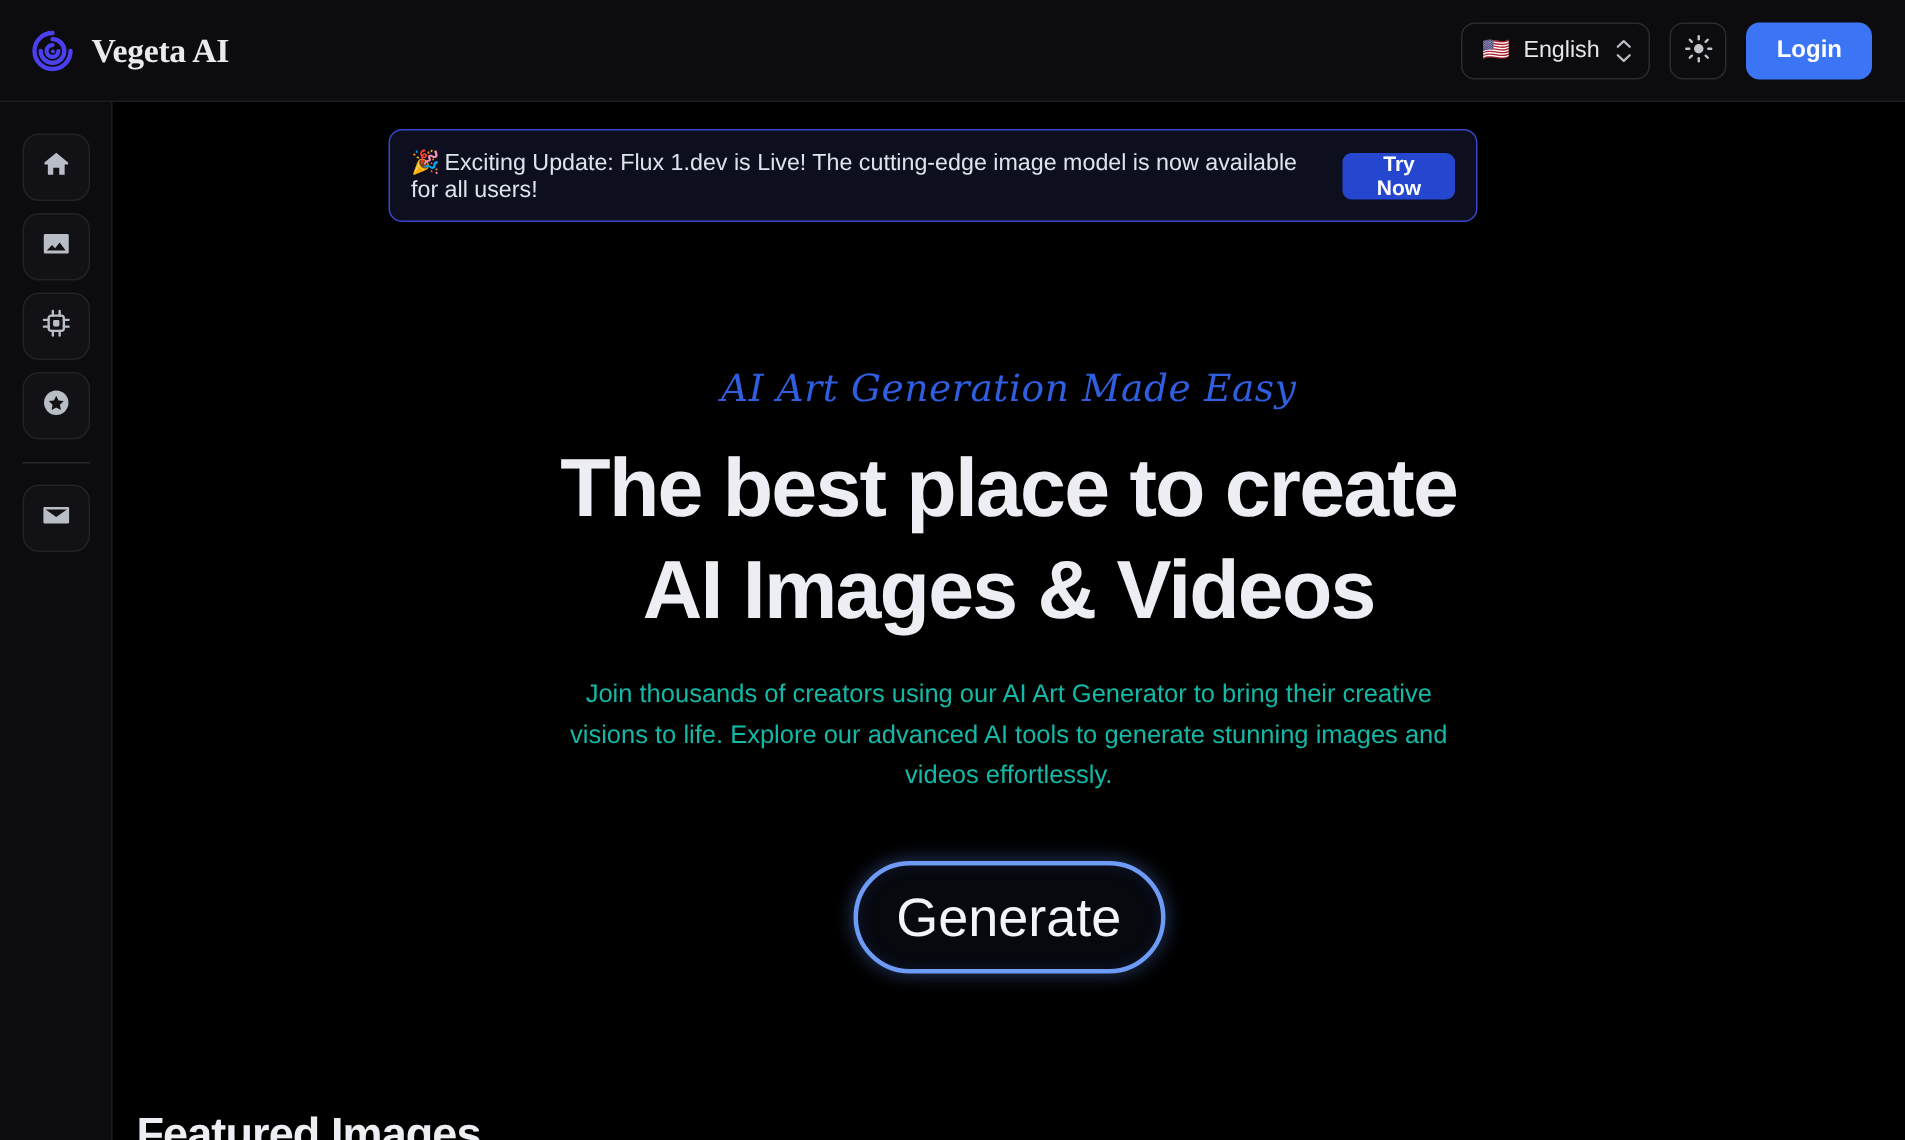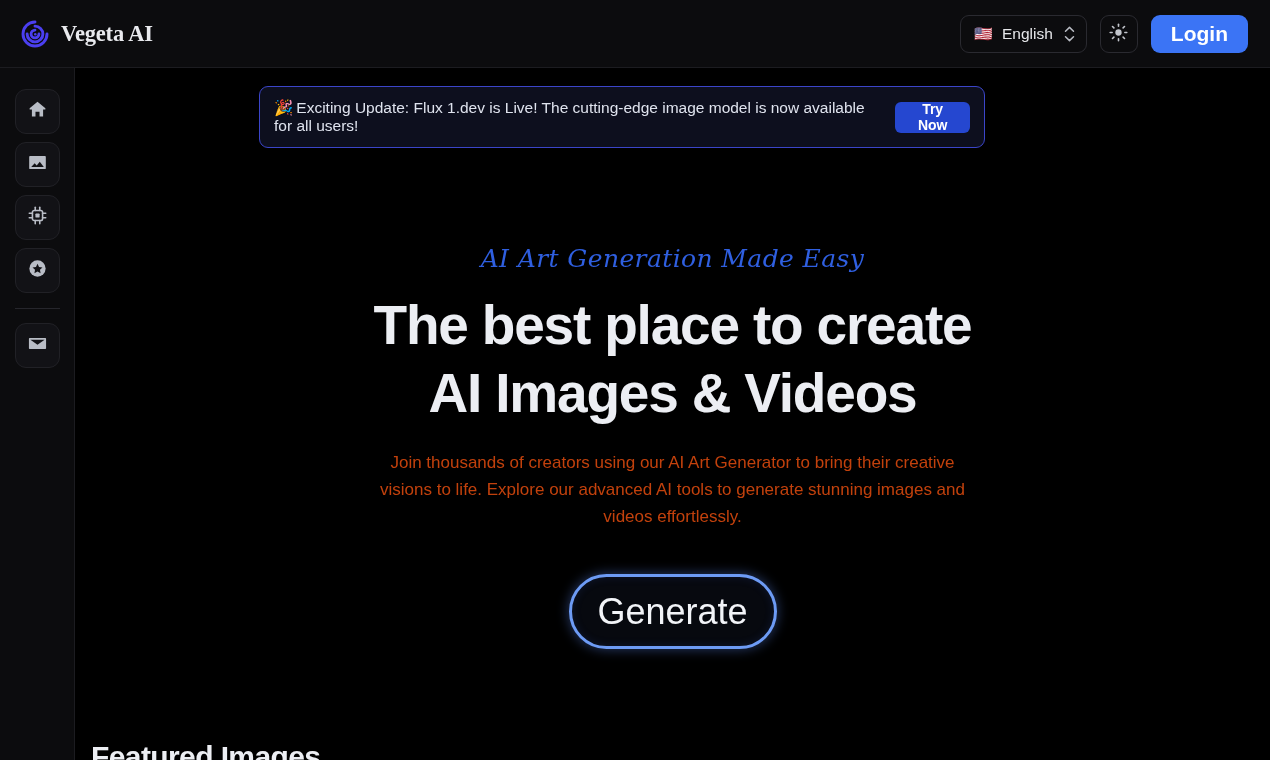--- a/index.html
+++ b/index.html
@@ -38,21 +38,21 @@
 
   .theme-btn{
     width:38px; height:38px;
     border:1px solid #2a2a30; border-radius:9px;
     background:#0c0c0e; cursor:pointer;
     display:flex; align-items:center; justify-content:center;
   }
   .login-btn{
     height:38px; padding:0 20px; border:none; border-radius:9px;
     background:#3b74f5; color:#fff;
-    font-size:21px; font-weight:bold; cursor:pointer;
+    font-size:16px; font-weight:bold; cursor:pointer;
     font-family:"Liberation Sans", sans-serif;
     display:flex; align-items:center;
   }
 
   
   .sidebar{
     position:absolute; top:68px; left:0; width:75px; height:692px;
     background:#0c0c0e;
     border-right:1px solid #1c1c20;
     padding-top:21px;
@@ -115,21 +115,21 @@
     margin-bottom:18px;
   }
   .hero-title{
     font-size:55px; font-weight:bold; color:#eceef3;
     line-height:68px; text-align:center;
     letter-spacing:-1.2px;
   }
   .hero-sub{
     margin-top:22px;
     width:615px; text-align:center;
-    font-size:17px; line-height:27px; color:#c2410c;
+    font-size:17px; line-height:27px; color:#14b8a6;
   }
   .generate-wrap{ margin-top:44px; }
   .generate-btn{
     width:208px; height:75px;
     border-radius:40px;
     background:#07090f;
     border:3px solid #6d9bf5;
     color:#f2f4f8;
     font-size:36px;
     font-family:"Liberation Sans", sans-serif;

